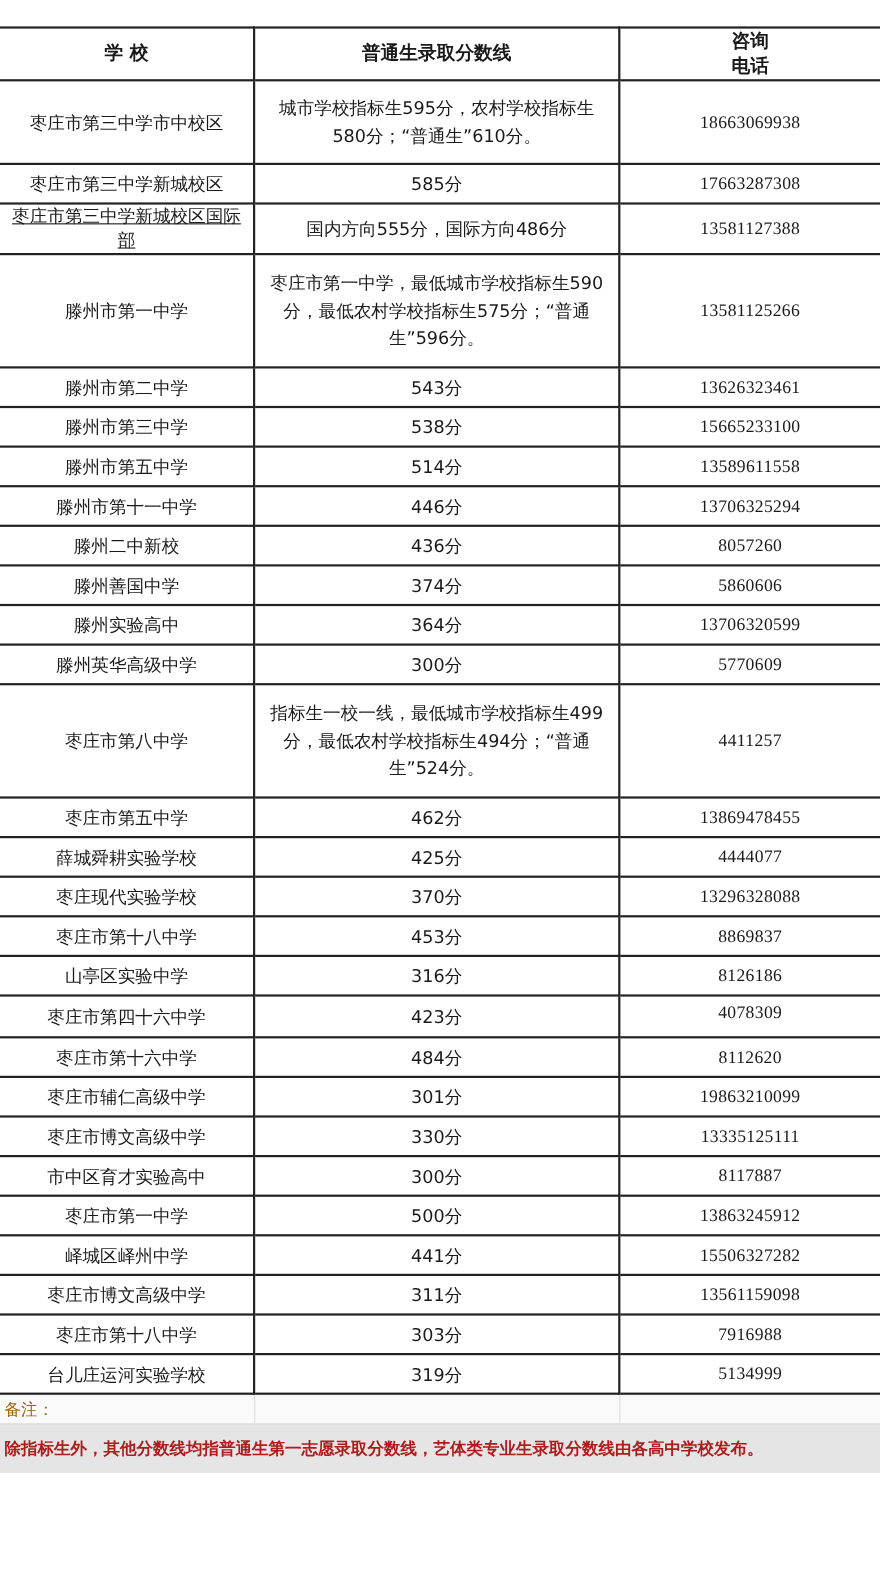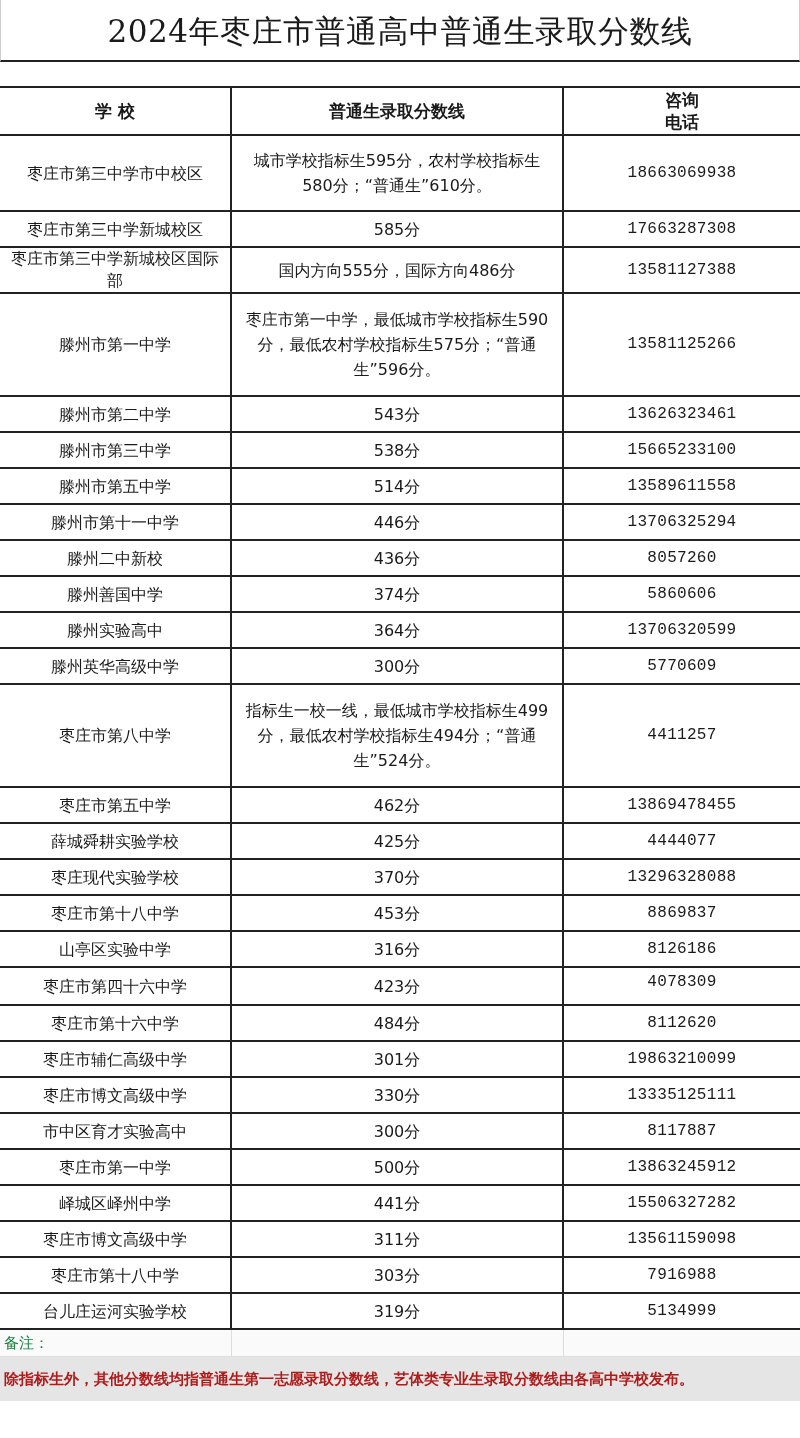--- a/index.html
+++ b/index.html
@@ -19,43 +19,42 @@
   td, th {
     border: 2px solid #222;
     text-align: center; vertical-align: middle;
     padding: 0 4px; font-size: 16px; font-weight: normal;
   }
   tr > *:first-child { border-left: none; }
   tr > *:last-child { border-right: none; }
   th { font-weight: bold; font-size: 17px; height: 46px; line-height: 22px; }
   td { height: 34px; line-height: 25px; }
   td.score { font-size: 16px; }
-  td.phone { font-family: Liberation Mono, monospace; font-size: 16px; letter-spacing: 0.3px; }
+  td.phone { font-family: Liberation Serif, serif; font-size: 16px; letter-spacing: 0.3px; }
   tr.tall-2 td { height: 42px; }
   tr.tall-2b td { height: 44px; }
   tr.tall-3 td { height: 77px; }
-  td.school-2line { line-height: 22px; }
+  td.school-2line { line-height: 22px; text-decoration: underline; }
   td.multi { line-height: 25px; padding: 12px 8px; }
   .remark-row td {
     height: 26px; border: none; border-top: 2px solid #222;
-    text-align: left; color: #15803d; font-size: 15px;
+    text-align: left; color: #a16207; font-size: 15px;
     background: #fafafa;
   }
   .remark-row td.r2, .remark-row td.r3 { border-left: 1px solid #ddd; }
   .note {
     height: 44px; line-height: 44px; padding-left: 4px;
     color: #b01b1b; font-weight: bold; font-size: 15px;
     border-top: 1px solid #ddd; background: #e5e5e5; white-space: nowrap; overflow: hidden;
   }
 </style>
 </head>
 <body>
 
 <div class="page">
-  <div class="title">2024年枣庄市普通高中普通生录取分数线</div>
 
   <table>
     <colgroup>
         <col class="c1">
         <col class="c2">
         <col class="c3">
       </colgroup>
     <thead>
       <tr>
         <th>学 校</th>

